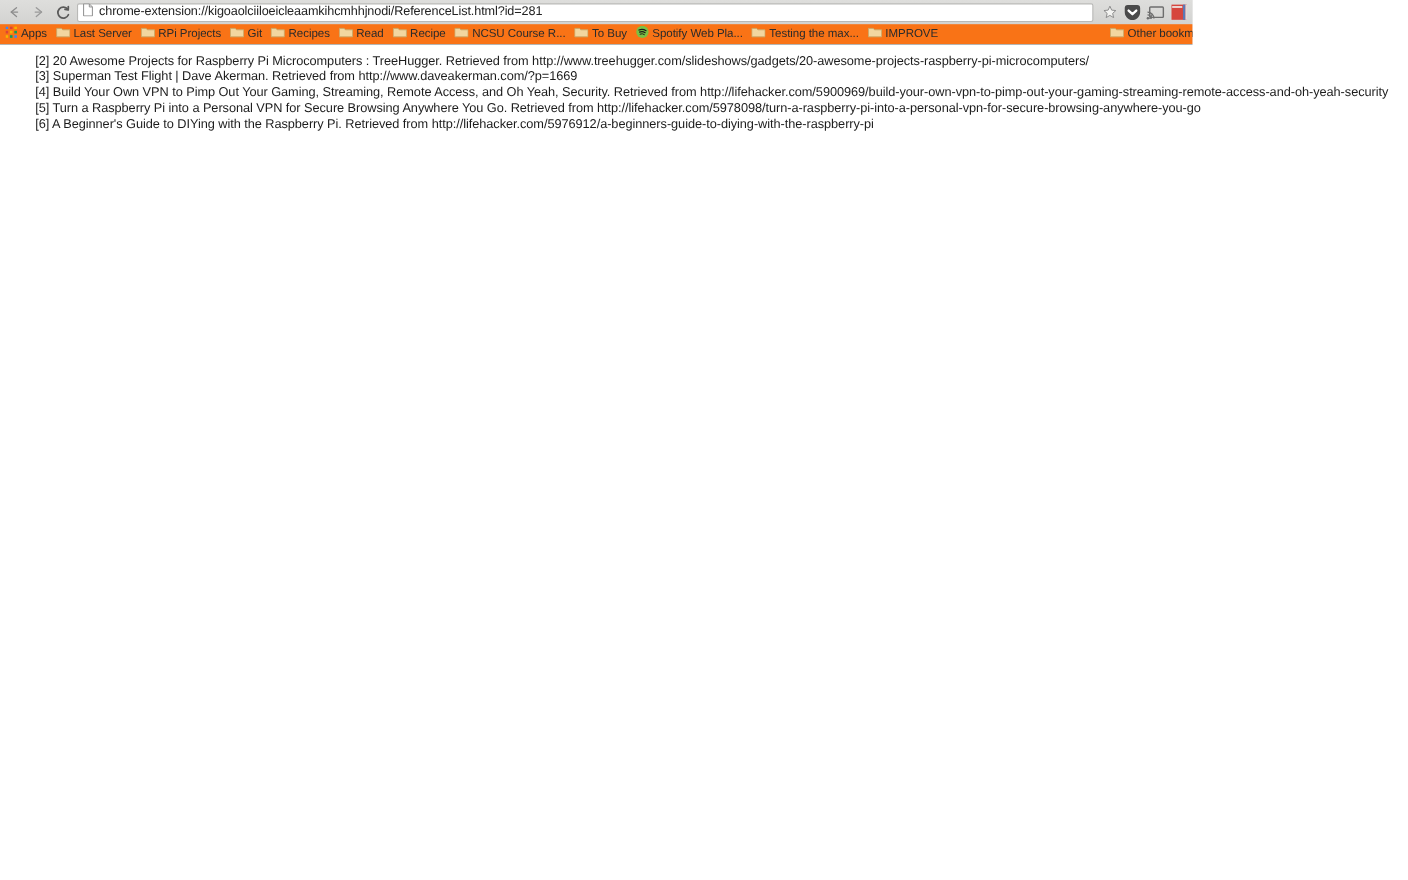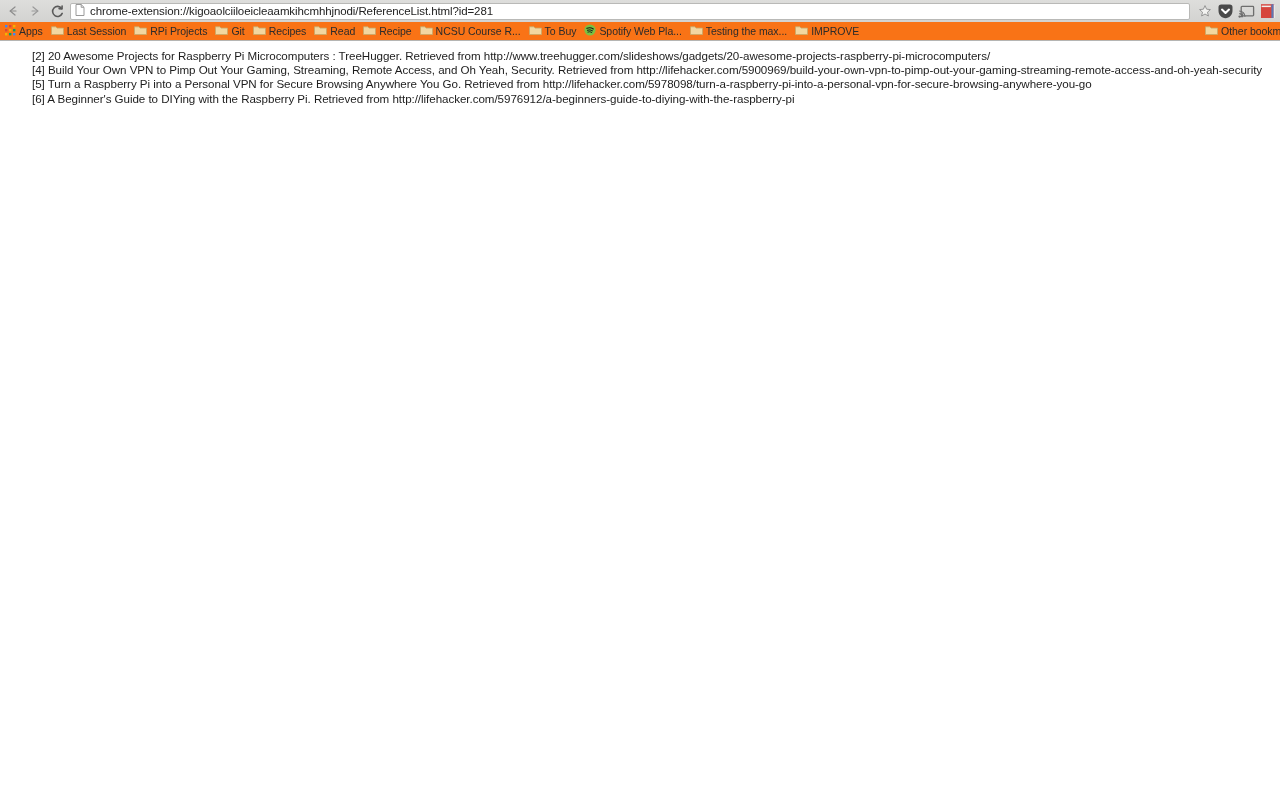--- a/index.html
+++ b/index.html
@@ -7,21 +7,21 @@
     padding: 0;
     width: 1280px;
     height: 800px;
     overflow: hidden;
     background: #ffffff;
     font-family: "Liberation Sans", sans-serif;
   }
 
   
   #browser-chrome {
-    width: 1280px;
+    width: 1084px;
     background: #d8d8d6;
     border-bottom: 1px solid #b5b5b3;
     box-sizing: border-box;
   }
 
   #toolbar {
     height: 22px;
     display: flex;
     align-items: center;
     padding: 0 2px;
@@ -251,21 +251,21 @@
         </span>
         <span class="bm-label">Apps</span>
       </div>
 
       <div class="bm-item">
         <span class="bm-icon">
           <svg width="13" height="11" viewBox="0 0 13 11">
             <path d="M0.5 1.8 h4.4 l1.1 1.3 h6.5 v6.4 h-12 z" fill="#f2d6a0" stroke="#c7a96a" stroke-width="0.8"></path>
           </svg>
         </span>
-        <span class="bm-label">Last Session</span>
+        <span class="bm-label">Last Server</span>
       </div>
 
       <div class="bm-item">
         <span class="bm-icon">
           <svg width="13" height="11" viewBox="0 0 13 11">
             <path d="M0.5 1.8 h4.4 l1.1 1.3 h6.5 v6.4 h-12 z" fill="#f2d6a0" stroke="#c7a96a" stroke-width="0.8"></path>
           </svg>
         </span>
         <span class="bm-label">RPi Projects</span>
       </div>
@@ -364,17 +364,18 @@
       </span>
       <span class="bm-label">Other bookma</span>
     </div>
 
   </div>
 </div>
 
 <div id="page-content">
   <div id="reference-list">
     <div class="reference-item">[2] 20 Awesome Projects for Raspberry Pi Microcomputers : TreeHugger. Retrieved from http://www.treehugger.com/slideshows/gadgets/20-awesome-projects-raspberry-pi-microcomputers/</div>
+    <div class="reference-item">[3] Superman Test Flight | Dave Akerman. Retrieved from http://www.daveakerman.com/?p=1669</div>
     <div class="reference-item">[4] Build Your Own VPN to Pimp Out Your Gaming, Streaming, Remote Access, and Oh Yeah, Security. Retrieved from http://lifehacker.com/5900969/build-your-own-vpn-to-pimp-out-your-gaming-streaming-remote-access-and-oh-yeah-security</div>
     <div class="reference-item">[5] Turn a Raspberry Pi into a Personal VPN for Secure Browsing Anywhere You Go. Retrieved from http://lifehacker.com/5978098/turn-a-raspberry-pi-into-a-personal-vpn-for-secure-browsing-anywhere-you-go</div>
     <div class="reference-item">[6] A Beginner's Guide to DIYing with the Raspberry Pi. Retrieved from http://lifehacker.com/5976912/a-beginners-guide-to-diying-with-the-raspberry-pi</div>
   </div>
 </div>
 
 </body></html>

